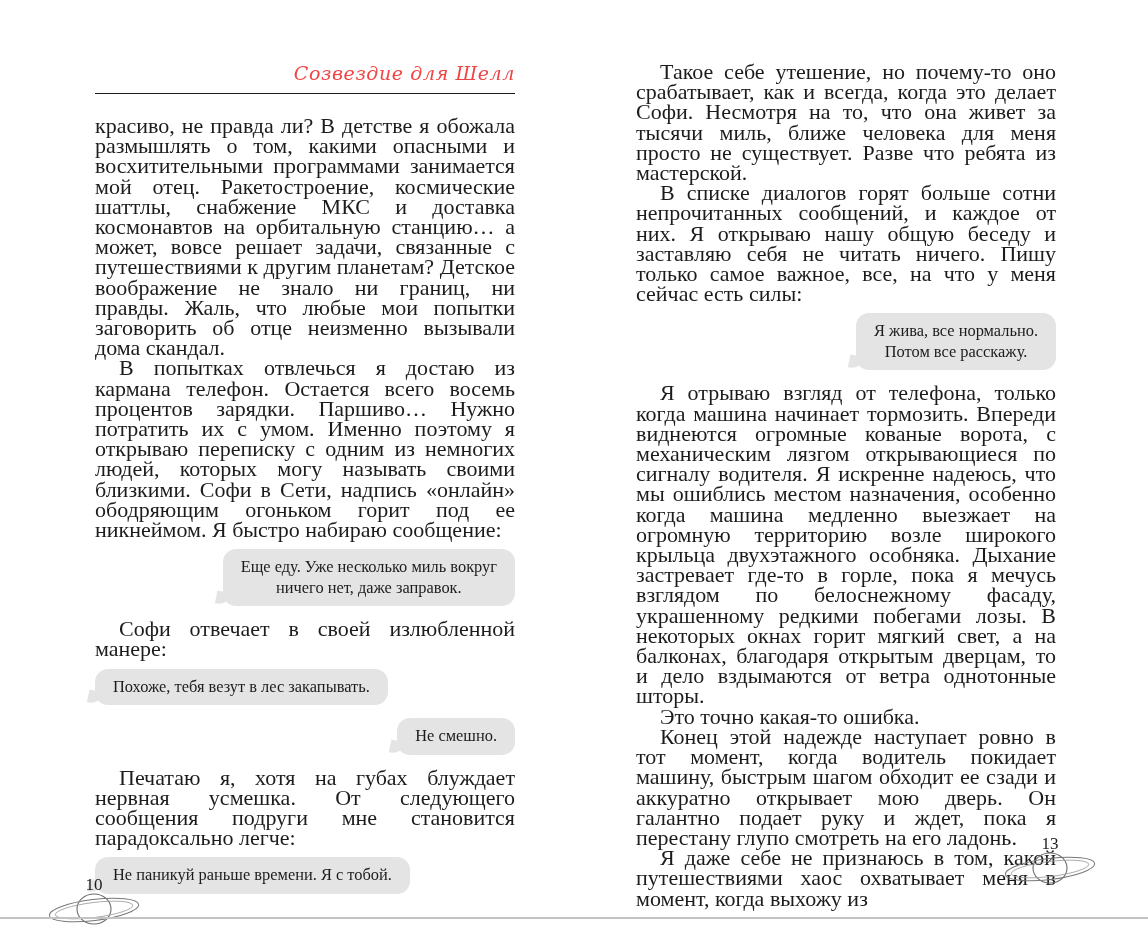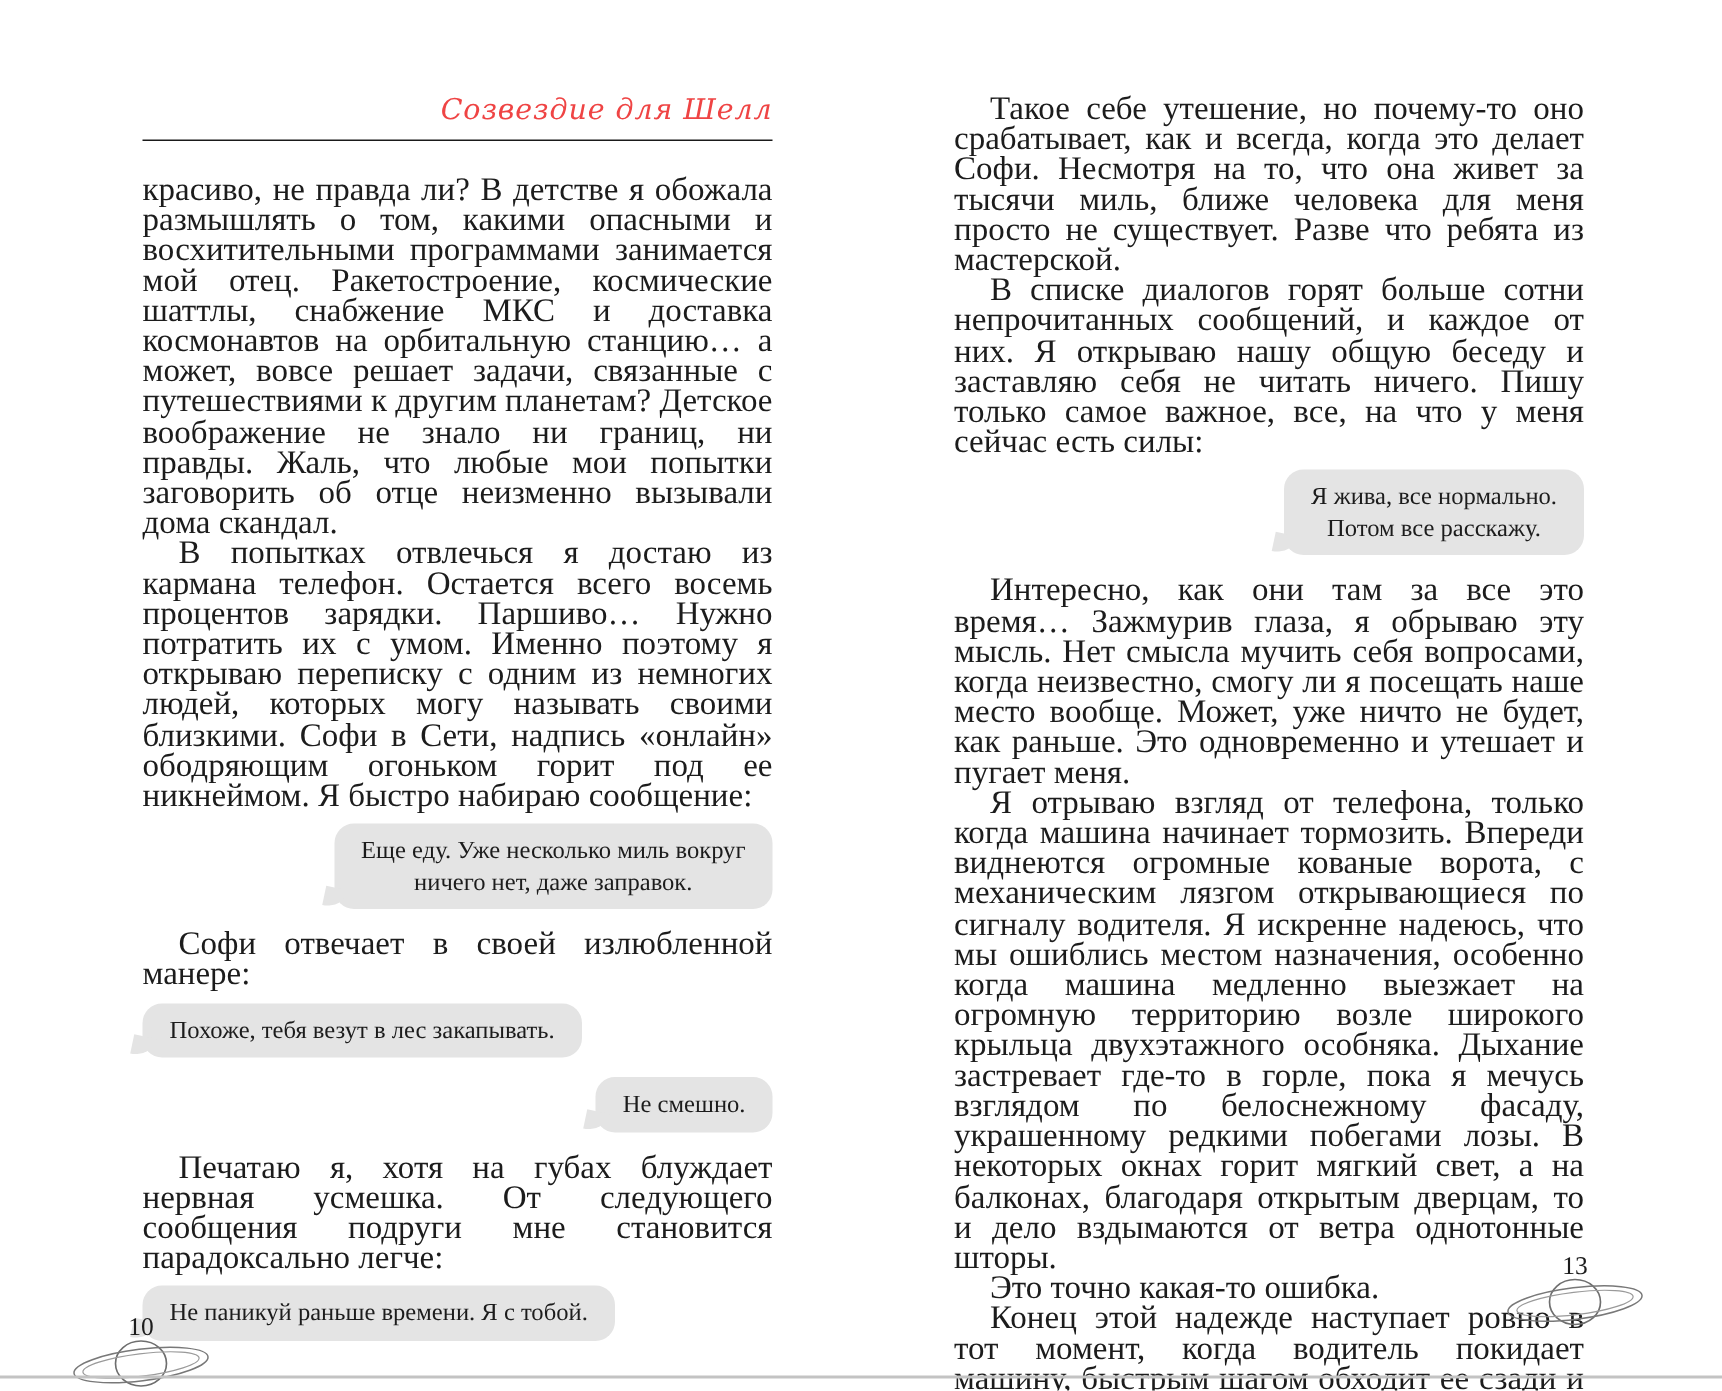--- a/index.html
+++ b/index.html
@@ -112,21 +112,20 @@
   </section>
 
   <section class="page page-right">
     <div class="body-text">
       <p>Такое себе утешение, но почему-то оно срабатывает, как и всегда, когда это делает Софи. Несмотря на то, что она живет за тысячи миль, ближе человека для меня просто не существует. Разве что ребята из мастерской.</p>
       <p>В списке диалогов горят больше сотни непрочитанных сообщений, и каждое от них. Я открываю нашу общую беседу и заставляю себя не читать ничего. Пишу только самое важное, все, на что у меня сейчас есть силы:</p>
       <div class="bubble-row right">
         <div class="bubble">Я жива, все нормально.
 Потом все расскажу.</div>
       </div>
-      <p>Интересно, как они там за все это время… Зажмурив глаза, я обрываю эту мысль. Нет смысла мучить себя вопросами, когда неизвестно, смогу ли я посещать наше место вообще. Может, уже ничто не будет, как раньше. Это одновременно и утешает и пугает меня.</p>
       <p>Я отрываю взгляд от телефона, только когда машина начинает тормозить. Впереди виднеются огромные кованые ворота, с механическим лязгом открывающиеся по сигналу водителя. Я искренне надеюсь, что мы ошиблись местом назначения, особенно когда машина медленно выезжает на огромную территорию возле широкого крыльца двухэтажного особняка. Дыхание застревает где-то в горле, пока я мечусь взглядом по белоснежному фасаду, украшенному редкими побегами лозы. В некоторых окнах горит мягкий свет, а на балконах, благодаря открытым дверцам, то и дело вздымаются от ветра однотонные шторы.</p>
       <p>Это точно какая-то ошибка.</p>
       <p>Конец этой надежде наступает ровно в тот момент, когда водитель покидает машину, быстрым шагом обходит ее сзади и аккуратно открывает мою дверь. Он галантно подает руку и ждет, пока я перестану глупо смотреть на его ладонь.</p>
       <p>Я даже себе не признаюсь в том, какой путешествиями хаос охватывает меня в момент, когда выхожу из</p>
     </div>
   </section>
 
   <div class="page-footer footer-left">
     <span class="page-number">10</span>
     <svg class="planet-svg" width="96" height="50" viewBox="0 0 96 50">

